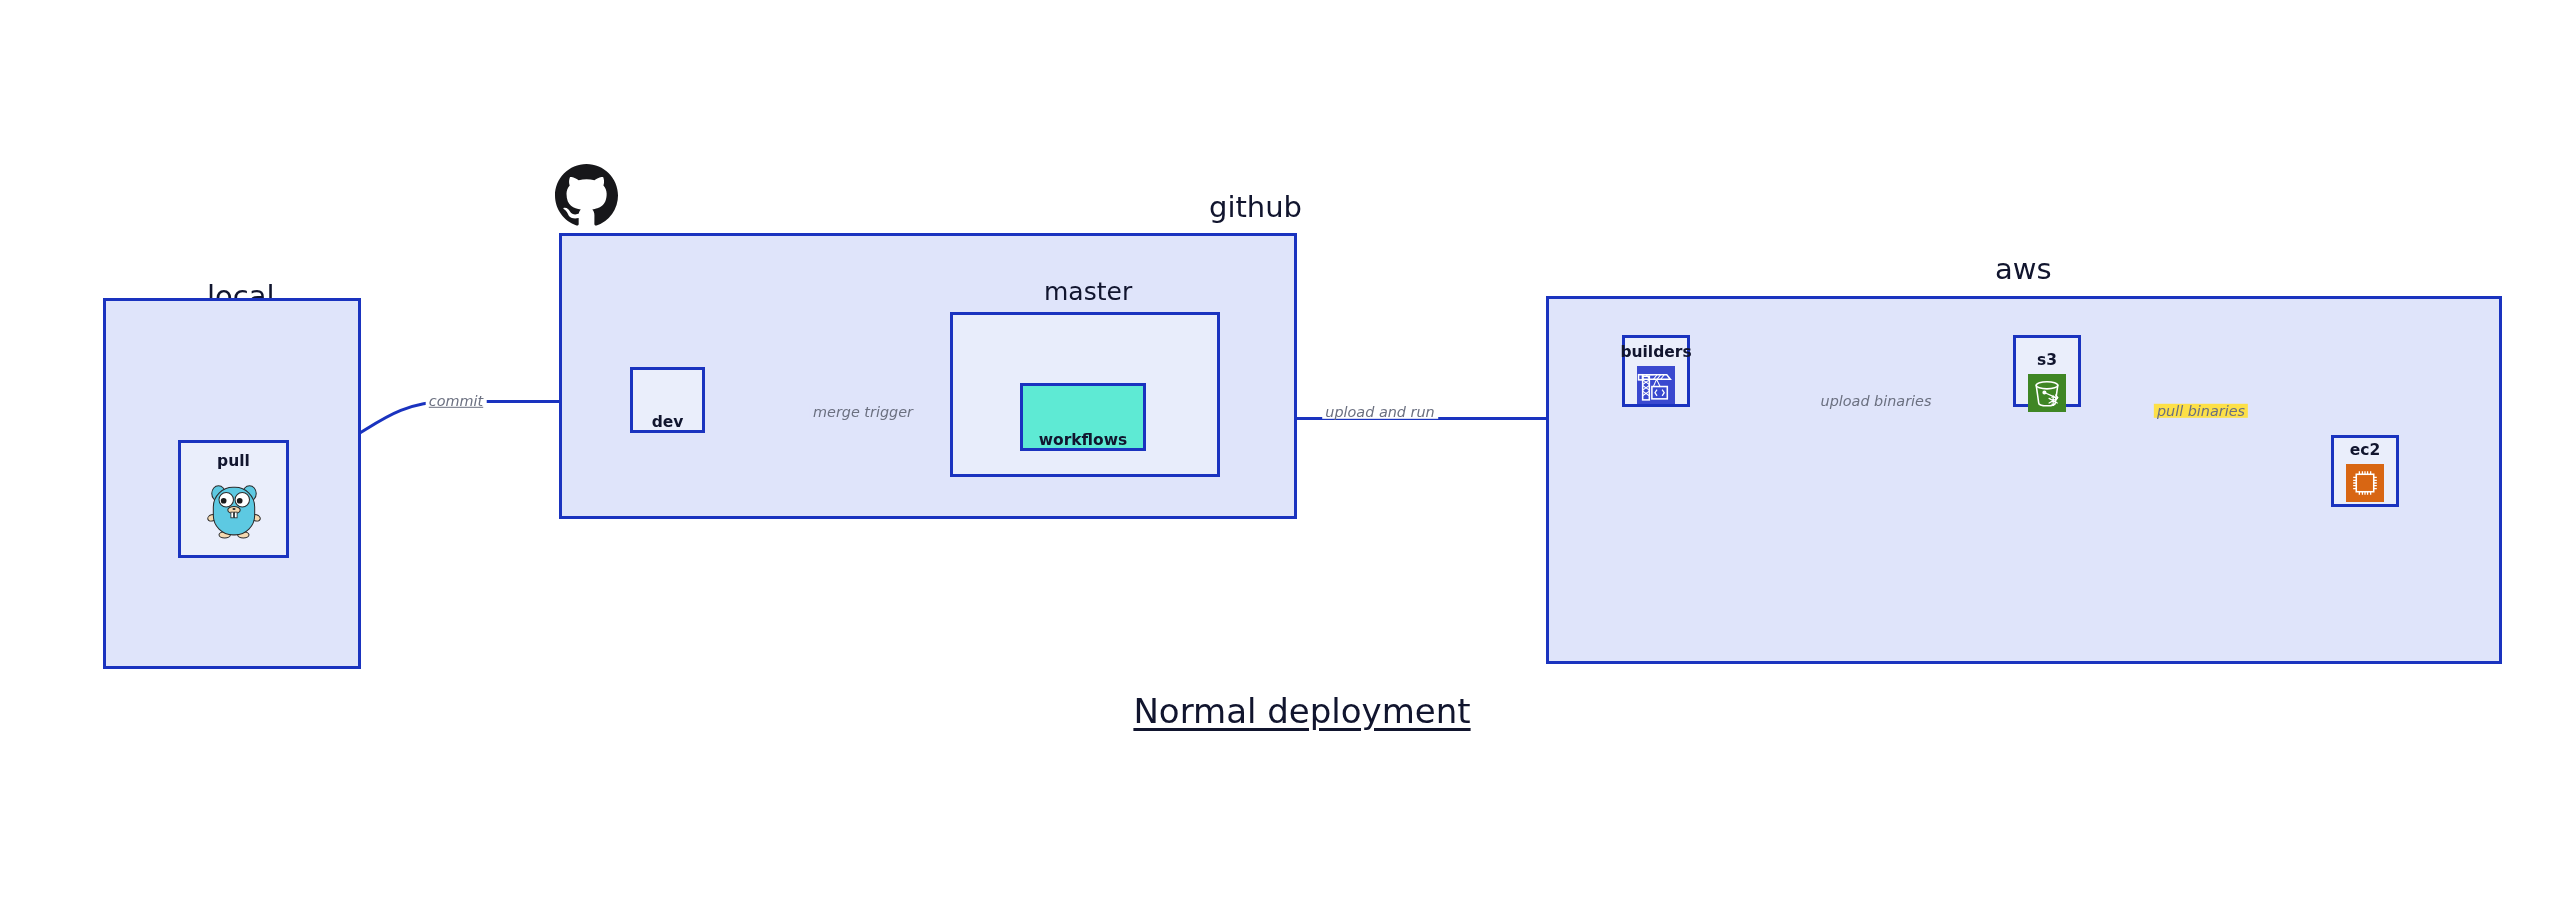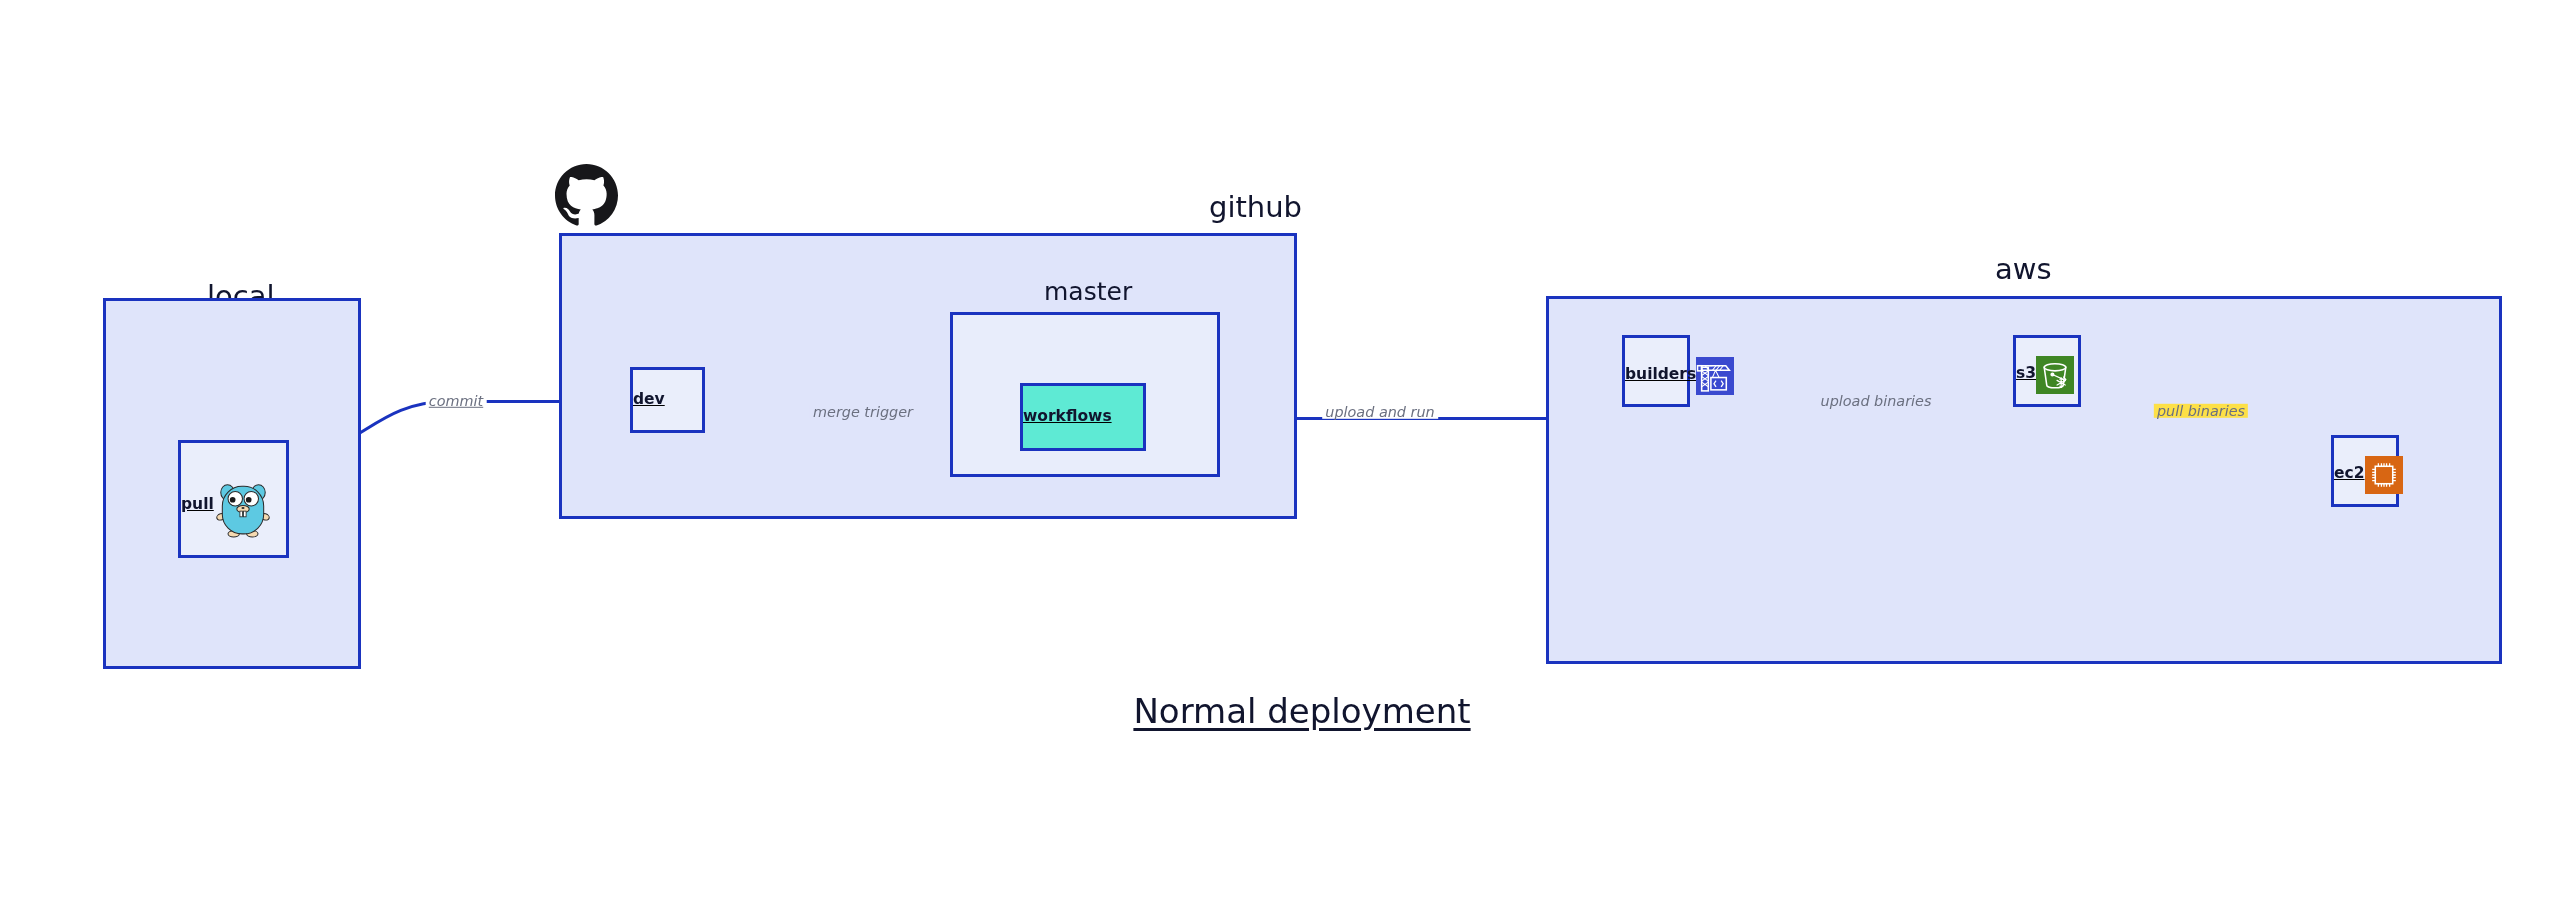--- a/index.html
+++ b/index.html
@@ -50,26 +50,25 @@
     box-sizing: border-box;
   }
 
   
   .node {
     position: absolute;
     background: #eaeefb;
     border: 3.1px solid #1a33bf;
     box-sizing: border-box;
     display: flex;
-    flex-direction: row;
+    flex-direction: column;
     align-items: center;
-    text-decoration: underline;
   }
   .node.plain {
-    justify-content: flex-start;
+    justify-content: flex-end;
   }
   .node-label {
     color: #11152e;
     font-size: 15.5px;
     font-weight: bold;
     line-height: 1;
     white-space: nowrap;
     font-family: "DejaVu Sans", sans-serif;
   }
   .node-icon {
@@ -220,21 +219,21 @@
 
           <path d="M38,26 L32,40 M38,26 L45,40" stroke-width="2"></path>
 
           <rect x="29" y="40" width="30" height="24"></rect>
           <path d="M39,46 L35,52 L39,58 M49,46 L53,52 L49,58" stroke-width="2.5"></path>
         </g>
       </svg>
     </span>
   </div>
 
-  <div class="node" style="left:2013px; top:335px; width:68px; height:72px; padding-top:5px;">
+  <div class="node" style="left:2013px; top:335px; width:68px; height:72px; padding-top:15px;">
     <div class="node-label">s3</div>
     <span class="node-icon" style="margin-top:5.2px;">
       <svg width="38" height="38" viewBox="0 0 74 74" xmlns="http://www.w3.org/2000/svg">
         <rect x="0" y="0" width="74" height="74" fill="#3f8624"></rect>
         <g fill="none" stroke="#ffffff" stroke-width="3" stroke-linecap="round">
 
           <path d="M16,22 L21,57 C21,60 29,62 37,62 C45,62 53,60 53,57 L58,22"></path>
 
           <ellipse cx="37" cy="22" rx="21" ry="7"></ellipse>
 

